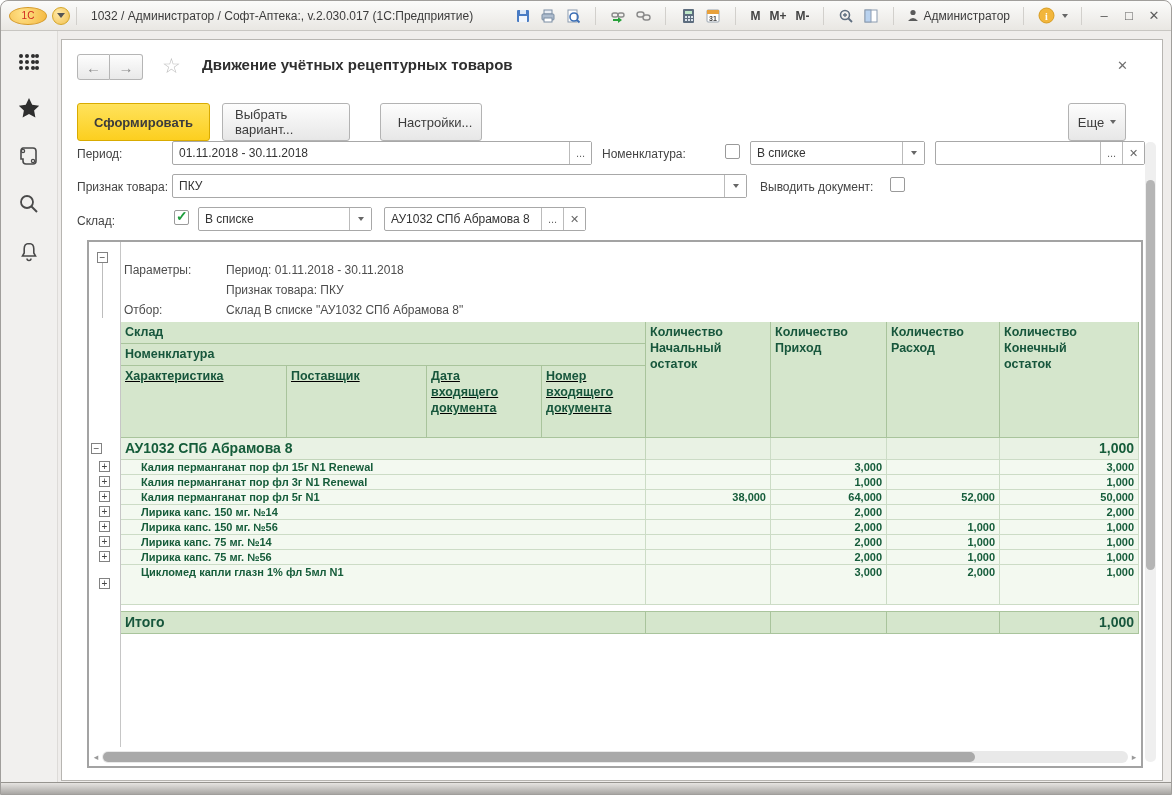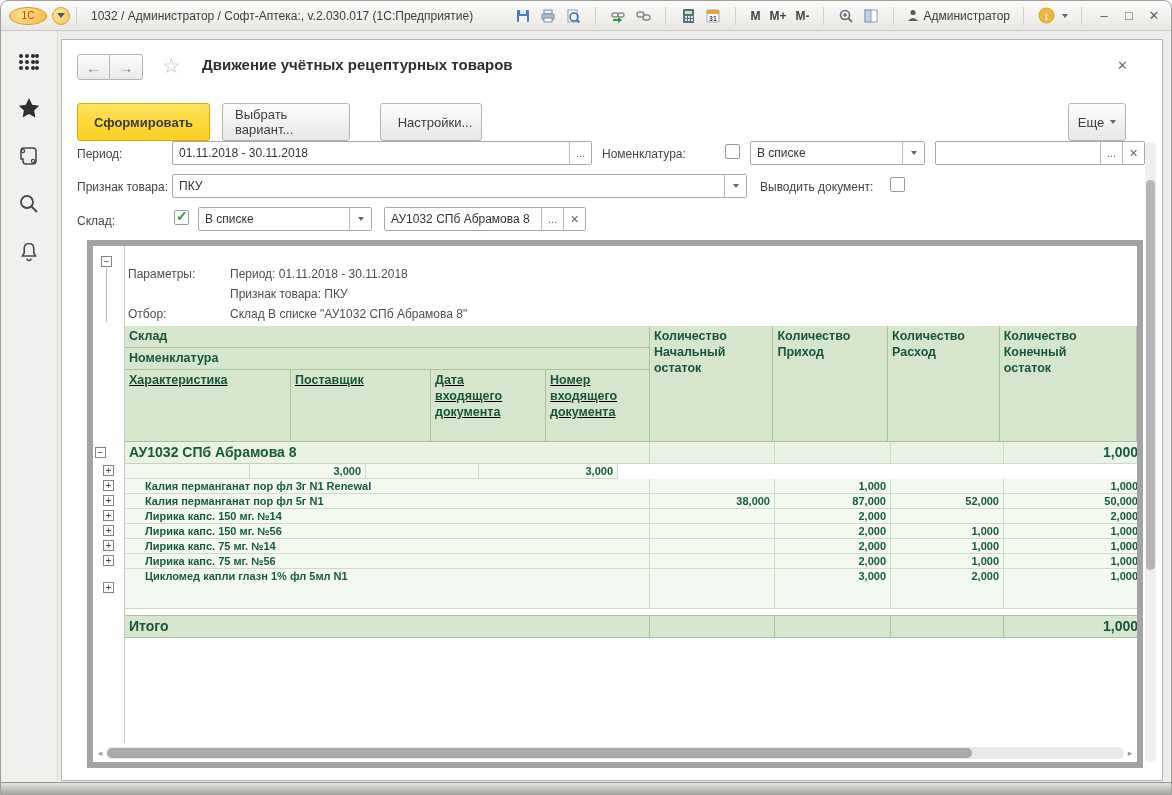--- a/index.html
+++ b/index.html
@@ -43,21 +43,21 @@
 
   
   .flabel { position:absolute; font-size:12px; color:#444; white-space:nowrap; }
   .ctl { position:absolute; height:24px; display:flex; border:1px solid #a8a8a8; border-radius:2px; background:#fff; }
   .ctl .val { flex:1; padding:4px 6px 0 6px; font-size:12px; color:#333; white-space:nowrap; overflow:hidden; }
   .ctl .sbtn { width:22px; border-left:1px solid #bbb; display:flex; align-items:center; justify-content:center; color:#666; font-size:11px; background:#fff; }
   .checkbox { position:absolute; width:15px; height:15px; border:1px solid #9a9a9a; border-radius:2px; background:#fff; }
   .checkbox.checked::before { content:"✓"; position:absolute; left:1px; top:-3px; color:#1e9e3e; font-weight:bold; font-size:14px; }
 
   
-  .report-box { position:absolute; left:25px; top:200px; width:1056px; height:528px; border:6px solid #a3a3a3; background:#fff; display:flex; flex-direction:column; overflow:hidden; }
+  .report-box { position:absolute; left:25px; top:200px; width:1056px; height:528px; border:2px solid #a3a3a3; background:#fff; display:flex; flex-direction:column; overflow:hidden; }
   .cell { flex:none; overflow:hidden; }
   .c0 { width:32px; border-right:1px solid #c6c6c6; position:relative; background:#fff; }
   .cname { width:525px; }
   .c5 { width:125px; } .c6 { width:116px; } .c7 { width:113px; } .c8 { width:139px; }
   .trow { display:flex; flex:none; }
 
   .params { height:80px; }
   .params .pcontent { display:grid; grid-template-columns:102px auto; padding:20px 0 0 3px; font-size:12px; color:#4d4d4d; line-height:17px; }
   .expander { position:absolute; width:11px; height:11px; border:1px solid #828282; background:#fff; font-size:10px; line-height:9px; text-align:center; color:#444; }
   .expander.minus::before { content:"−"; }
@@ -373,20 +373,21 @@
           <div class="cell c7 num"></div>
           <div class="cell c8 num">1,000</div>
         </div>
 
   <div class="trow item">
     <div class="cell c0">
       <span class="exp-wrap" style="position:absolute;">
                 <span class="expander plus" style="position:static; display:block;"></span>
               </span>
     </div>
+    <div class="cell item-name">Калия перманганат пор фл 15г N1 Renewal</div>
     <div class="cell c5 num"></div>
     <div class="cell c6 num">3,000</div>
     <div class="cell c7 num"></div>
     <div class="cell c8 num">3,000</div>
   </div>
 
   <div class="trow item">
     <div class="cell c0">
       <span class="exp-wrap" style="position:absolute;">
                 <span class="expander plus" style="position:static; display:block;"></span>
@@ -400,21 +401,21 @@
   </div>
 
   <div class="trow item">
     <div class="cell c0">
       <span class="exp-wrap" style="position:absolute;">
                 <span class="expander plus" style="position:static; display:block;"></span>
               </span>
     </div>
     <div class="cell item-name">Калия перманганат пор фл 5г N1</div>
     <div class="cell c5 num">38,000</div>
-    <div class="cell c6 num">87,000</div>
+    <div class="cell c6 num">64,000</div>
     <div class="cell c7 num">52,000</div>
     <div class="cell c8 num">50,000</div>
   </div>
 
   <div class="trow item">
     <div class="cell c0">
       <span class="exp-wrap" style="position:absolute;">
                 <span class="expander plus" style="position:static; display:block;"></span>
               </span>
     </div>

